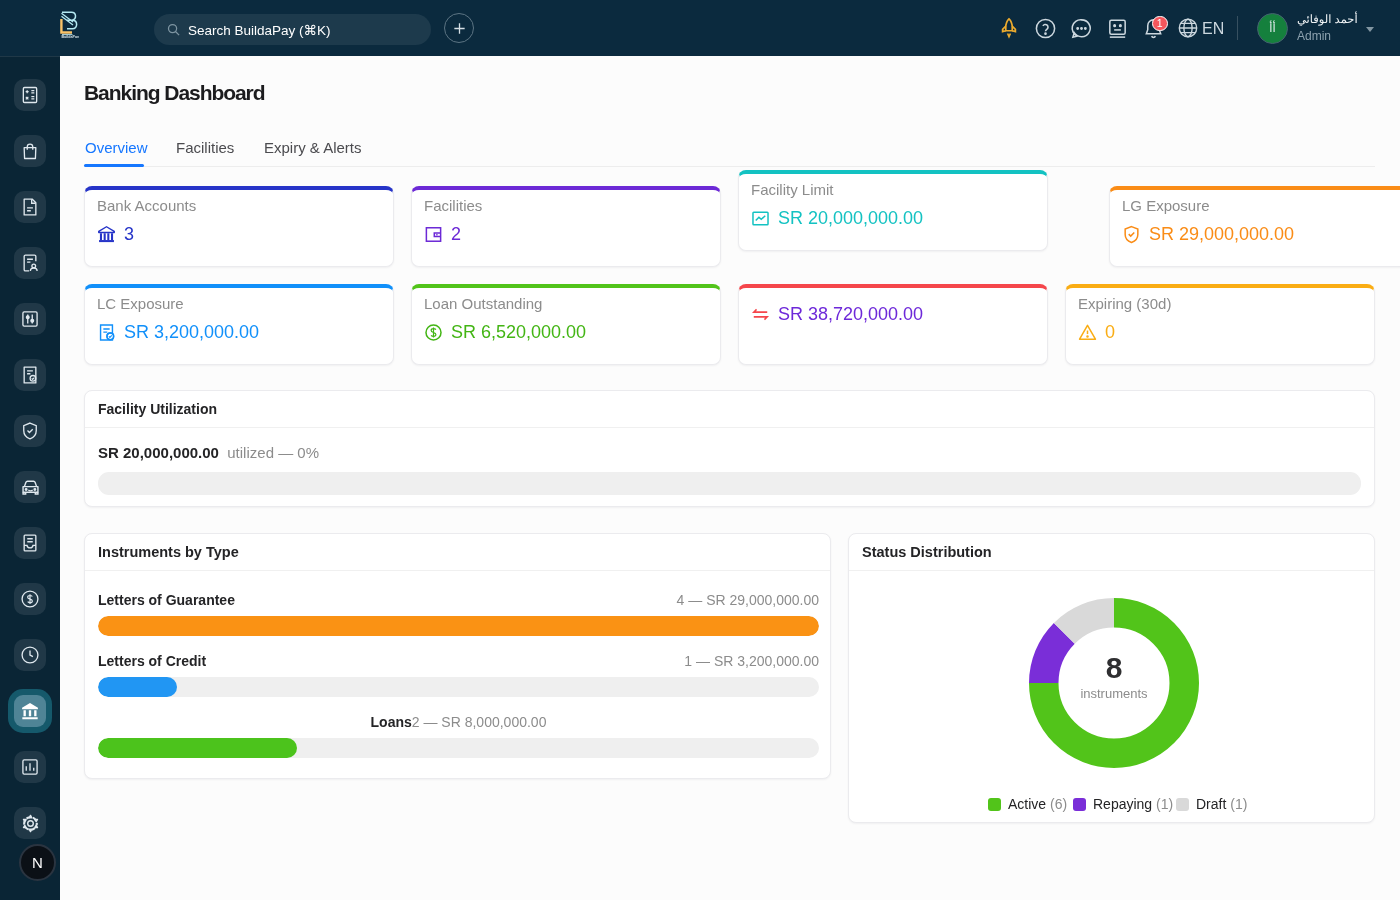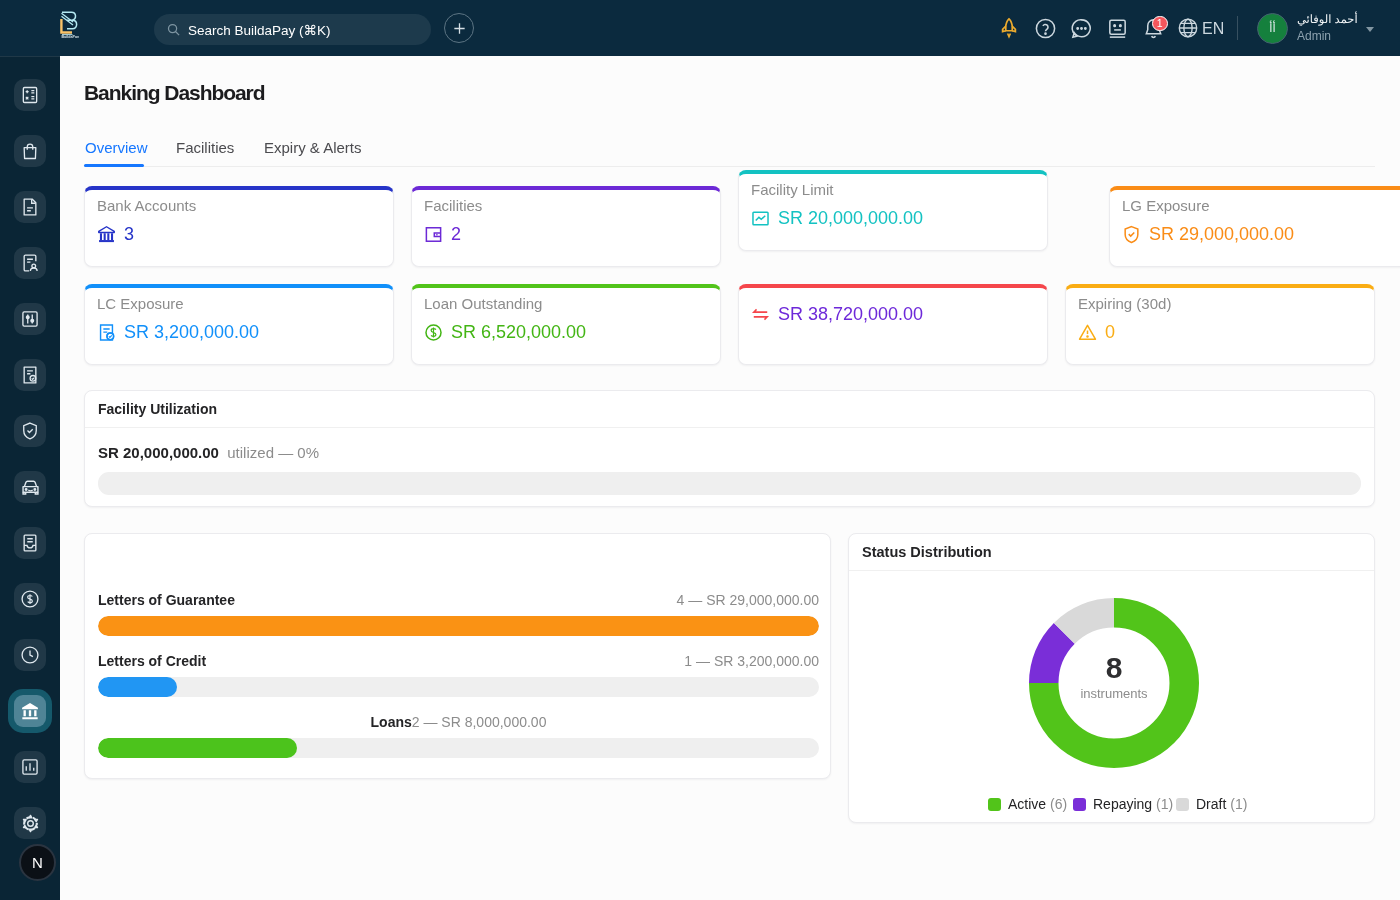--- a/index.html
+++ b/index.html
@@ -337,20 +337,21 @@
   </div>
 </div>
 
 <div class="card hcard" style="left:84px;top:390px;width:1291px;height:117px">
   <div class="hd" style="font-size:14px">Facility Utilization</div>
   <div class="abs" style="left:13px;top:53px;font-size:15px;font-weight:700;color:#242426">SR 20,000,000.00 <span style="font-weight:400;color:#8c8c8c">&nbsp;utilized — 0%</span></div>
   <div class="bar" style="position:absolute;left:13px;top:81px;width:1263px;height:23px;border-radius:11px"></div>
 </div>
 
 <div class="card hcard" style="left:84px;top:533px;width:747px;height:246px">
+  <div class="hd">Instruments by Type</div>
   <div class="abs" style="left:13px;top:58px;width:721px">
     <div style="display:flex;justify-content:space-between;align-items:flex-start">
       <span class="irow-label">Letters of Guarantee</span>
         <span class="irow-val">4 — SR 29,000,000.00</span>
     </div>
     <div class="bar" style="margin-top:8px;height:20px">
         <i style="width:100%;background:#fa9214"></i>
       </div>
     <div style="display:flex;justify-content:space-between;align-items:baseline;margin-top:17px">
       <span class="irow-label">Letters of Credit</span>

